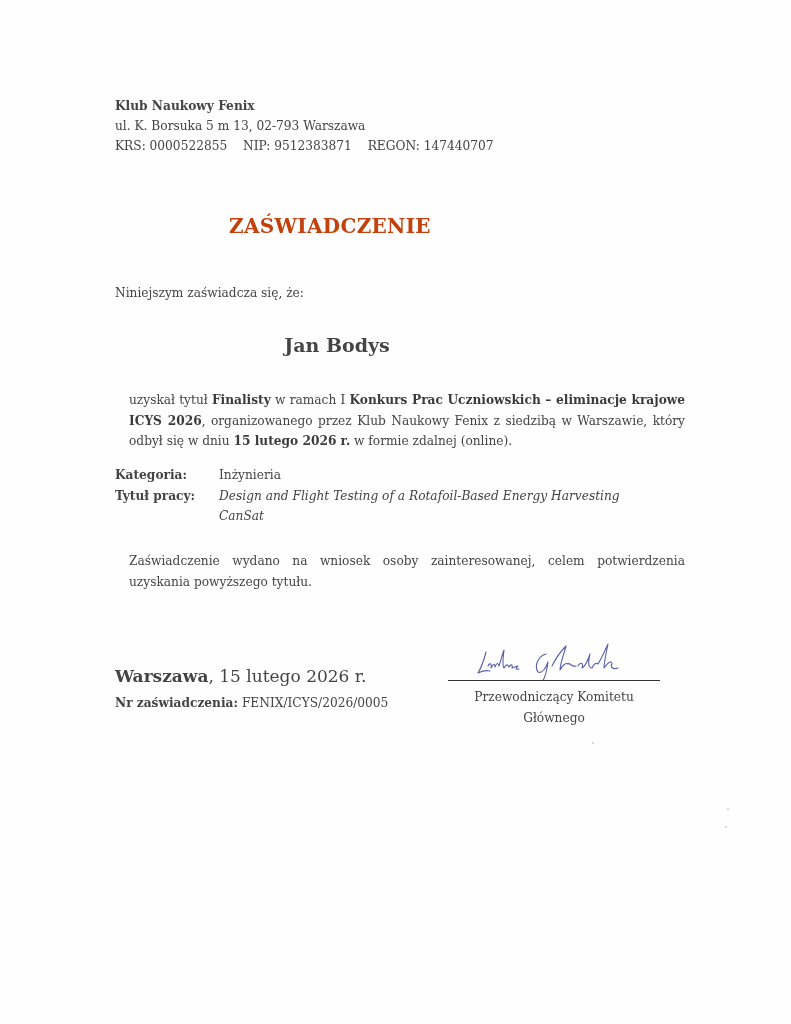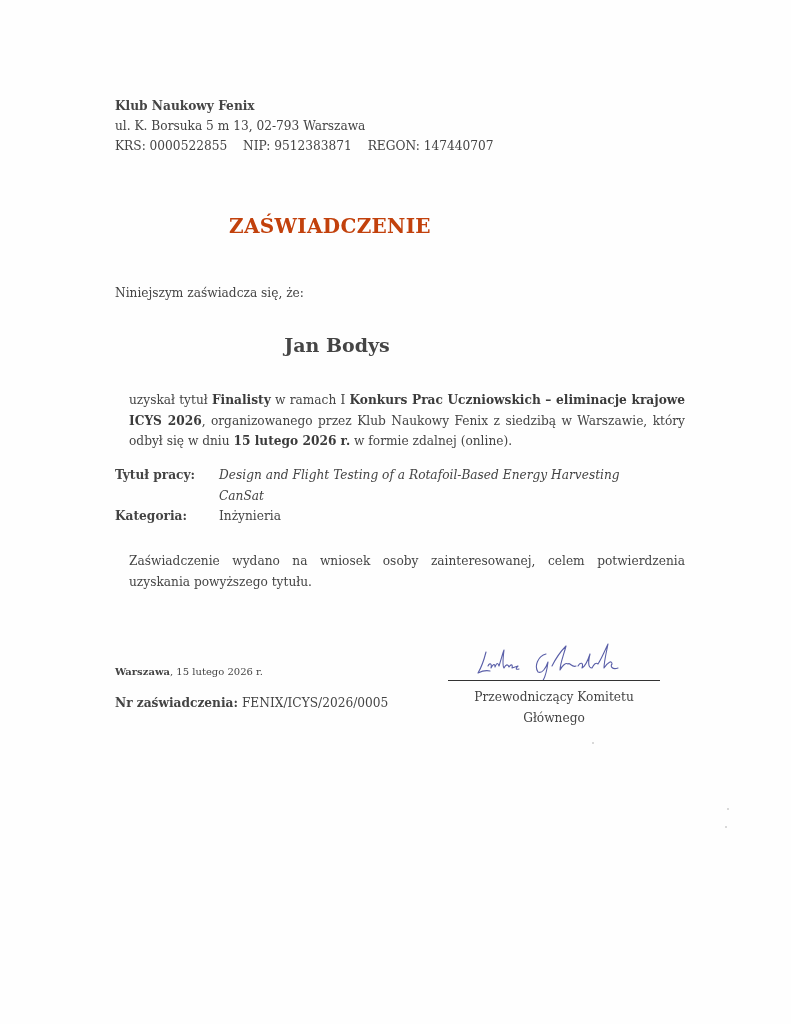--- a/index.html
+++ b/index.html
@@ -78,21 +78,21 @@
       line-height: 20.5px;
       color: #444;
     }
     .details .row { display: flex; }
     .details .lbl { width: 104px; font-weight: bold; flex-shrink: 0; }
     .details .val-italic { font-style: italic; width: 445px; }
     .place-date {
       position: absolute;
       left: 115px;
       top: 666px;
-      font-size: 10px;
+      font-size: 17px;
       color: #444;
     }
     .cert-no {
       position: absolute;
       left: 115px;
       top: 696px;
       font-size: 12.2px;
       color: #444;
     }
     .sig-block {
@@ -133,26 +133,26 @@
   <div class="title">ZAŚWIADCZENIE</div>
 
   <div class="intro">Niniejszym zaświadcza się, że:</div>
 
   <div class="recipient">Jan Bodys</div>
 
   <div class="para p1"><span>uzyskał tytuł </span><b>Finalisty</b><span> w ramach I </span><b>Konkurs Prac Uczniowskich – eliminacje krajowe ICYS 2026</b><span>, organizowanego przez Klub Naukowy Fenix z siedzibą w Warszawie, który odbył się w dniu </span><b>15 lutego 2026 r.</b><span> w formie zdalnej (online).</span></div>
 
   <div class="details">
     <div class="row">
+      <span class="lbl">Kategoria:</span>
+      <span>Inżynieria</span>
+    </div>
+    <div class="row">
       <span class="lbl">Tytuł pracy:</span>
       <span class="val-italic">Design and Flight Testing of a Rotafoil-Based Energy Harvesting CanSat</span>
-    </div>
-    <div class="row">
-      <span class="lbl">Kategoria:</span>
-      <span>Inżynieria</span>
     </div>
   </div>
 
   <div class="para p2">Zaświadczenie wydano na wniosek osoby zainteresowanej, celem potwierdzenia uzyskania powyższego tytułu.</div>
 
   <div class="place-date"><b>Warszawa</b><span>, 15 lutego 2026 r.</span></div>
 
   <div class="cert-no"><b>Nr zaświadczenia:</b><span> FENIX/ICYS/2026/0005</span></div>
 
   <div class="sig-block">

